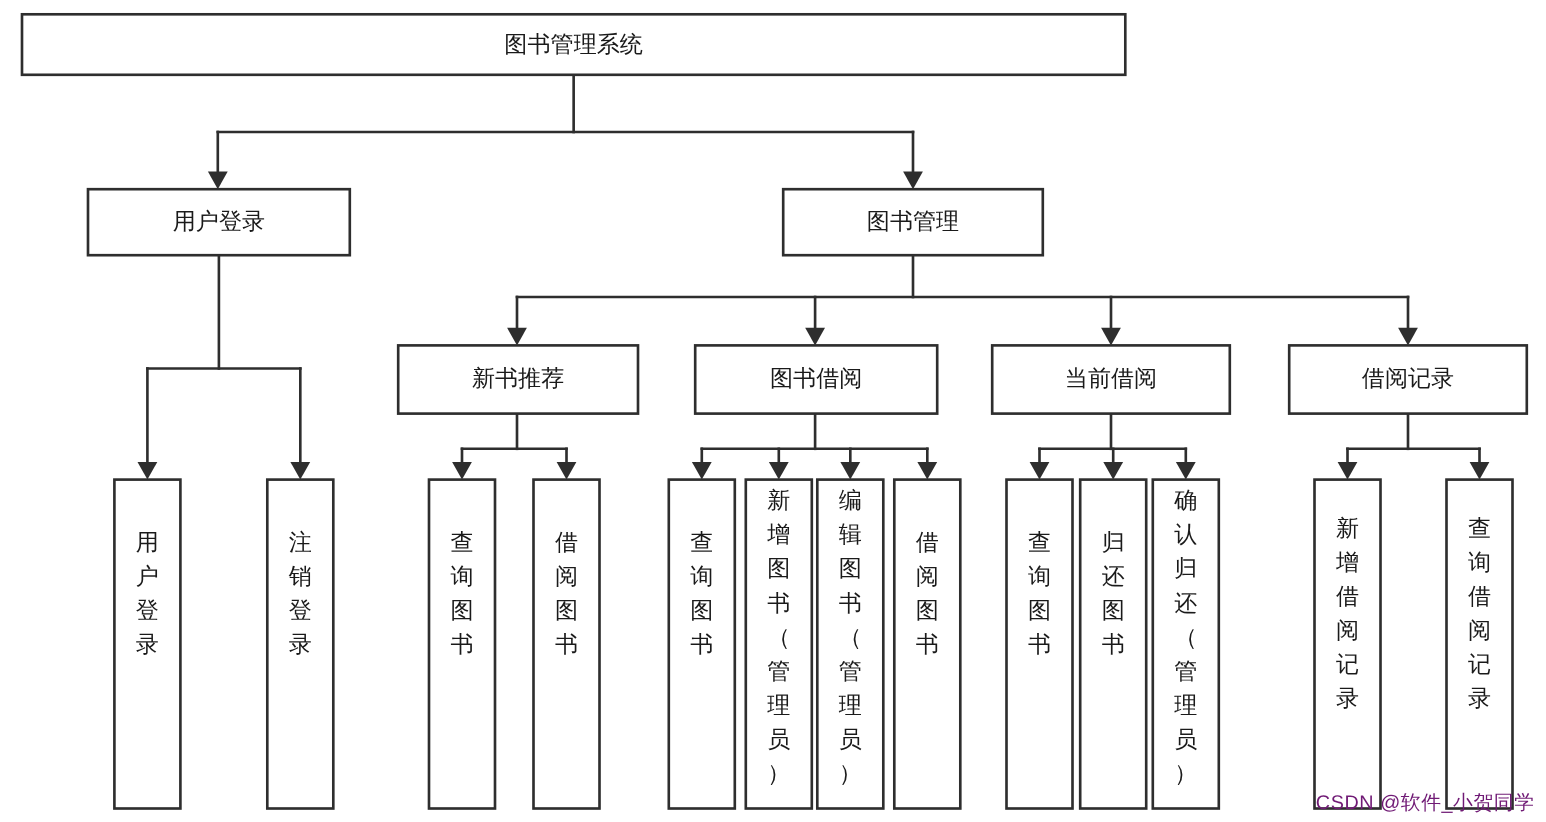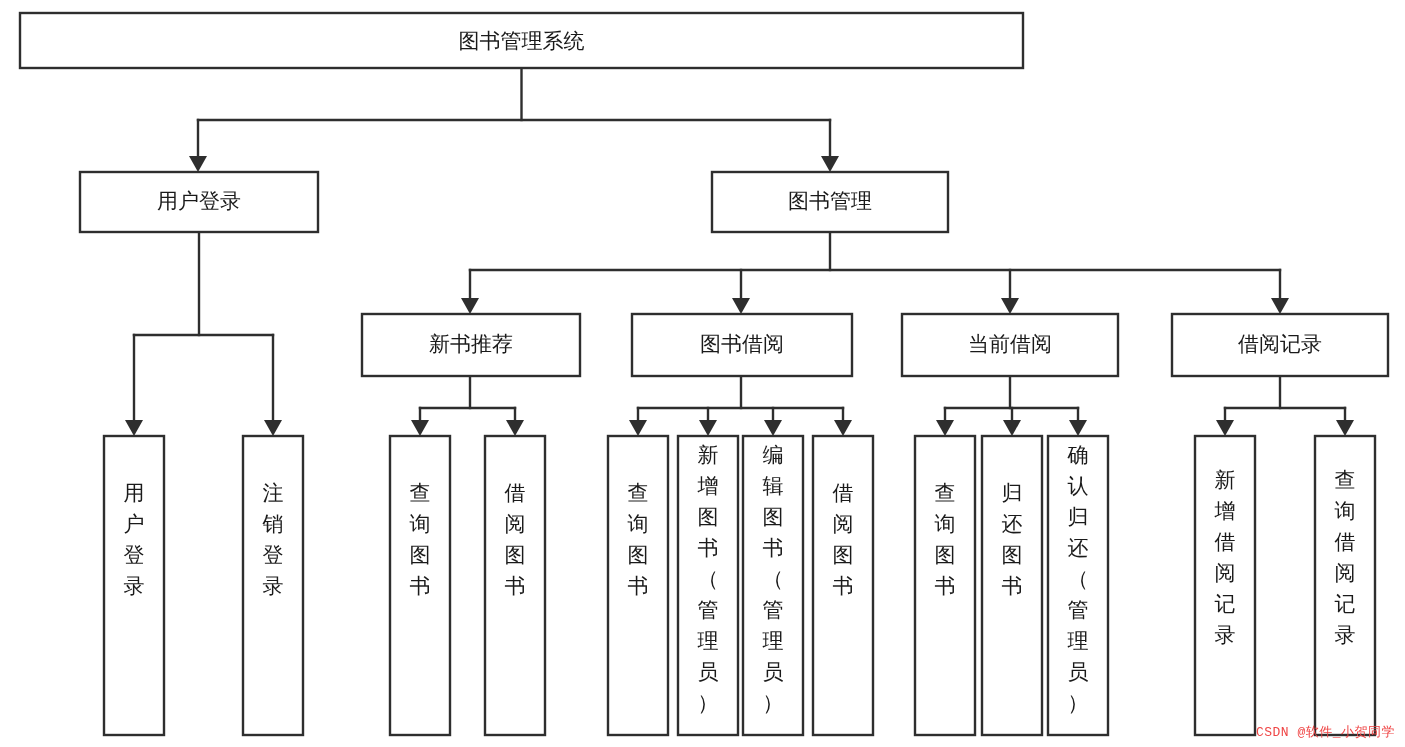--- a/index.html
+++ b/index.html
@@ -46,23 +46,23 @@
     stroke-linecap: square;
   }
   .arrow-head {
     fill: #2e2e2e;
     stroke: none;
   }
   .watermark {
     position: absolute;
     right: 10px;
     bottom: 6px;
-    font-family: Liberation Mono, monospace;
-    font-size: 13px;
-    color: #ef4444;
+    font-family: Liberation Sans, sans-serif;
+    font-size: 18px;
+    color: #701a75;
     white-space: nowrap;
     letter-spacing: 0.5px;
   }
 </style>
 </head>
 <body>
 
 <svg id="diagram" viewBox="0 0 1405 747">
   <defs></defs>
 

